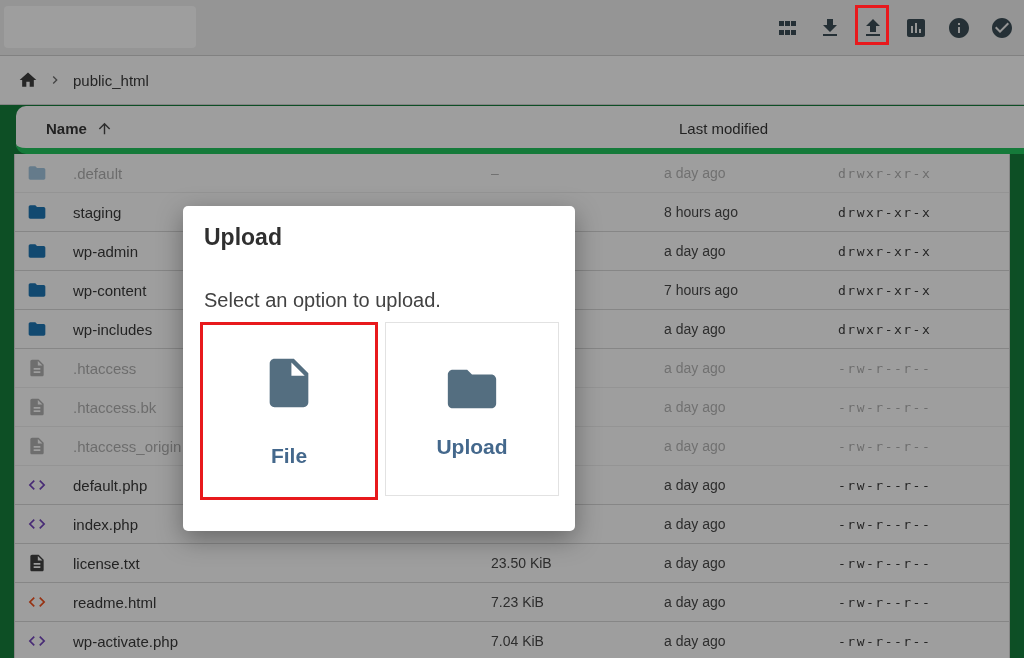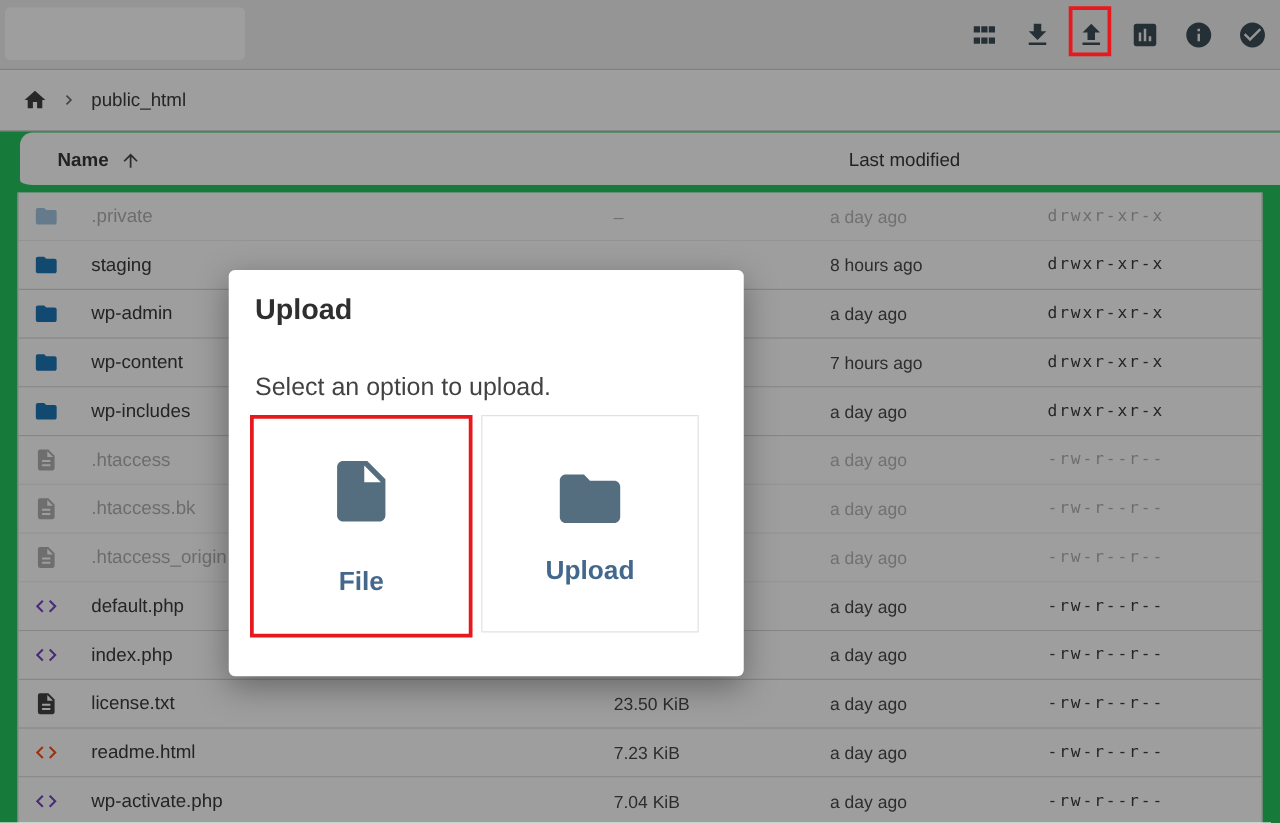--- a/index.html
+++ b/index.html
@@ -1,16 +1,16 @@
 <!DOCTYPE html>
 <html><head>
 <meta charset="utf-8">
 <style>
   html,body{margin:0;padding:0;}
-  .screen{position:relative;width:1024px;height:658px;overflow:hidden;background:#22c55e;
+  .screen{position:relative;width:1024px;height:658px;overflow:hidden;background:#15803d;
           font-family:"Liberation Sans",sans-serif;color:#3c3c3c;}
   
   .app-header{position:absolute;left:0;top:0;width:1024px;height:56px;background:#f0f0f0;
               border-bottom:1px solid #d0d0d0;box-sizing:border-box;}
   .search-box{position:absolute;left:4px;top:6px;width:192px;height:42px;background:#ffffff;border-radius:4px;}
   .toolbar{position:absolute;left:775px;top:16px;display:flex;gap:19px;}
   .tbi{position:relative;width:24px;height:24px;color:#3c4e57;cursor:pointer;}
   .tbi svg{width:24px;height:24px;display:block;}
   .tb-redbox{position:absolute;left:-6px;top:-11px;width:34px;height:40px;border:3px solid #e8191c;
              box-sizing:border-box;z-index:60;}
@@ -38,22 +38,22 @@
   .row.dim{opacity:.4;}
   .ric{position:absolute;left:12px;top:9px;width:20px;height:20px;}
   .ric svg{width:20px;height:20px;display:block;}
   .cell{position:absolute;top:50%;transform:translateY(-50%);white-space:nowrap;}
   .cname{left:58px;font-size:15px;color:#3a3a3a;}
   .csize{left:476px;font-size:14px;color:#4a4a4a;}
   .cmod{left:649px;font-size:14px;color:#4a4a4a;}
   .cperm{left:823px;font-size:13px;color:#3c3c3c;font-family:"DejaVu Sans Mono",monospace;letter-spacing:1.5px;}
   
   .overlay{position:absolute;inset:0;background:rgba(0,0,0,0.38);z-index:50;}
-  .modal{position:absolute;left:183px;top:216px;width:392px;height:325px;background:#ffffff;border-radius:5px;
-         box-shadow:0 8px 26px rgba(0,0,0,.35);z-index:55;padding-left:20px;}
+  .modal{position:absolute;left:183px;top:206px;width:392px;height:325px;background:#ffffff;border-radius:5px;
+         box-shadow:0 8px 26px rgba(0,0,0,.35);z-index:55;}
   .m-title{position:absolute;left:21px;top:18px;margin:0;font-size:23px;font-weight:bold;color:#2f2f2f;}
   .m-sub{position:absolute;left:21px;top:83px;margin:0;font-size:20px;color:#424242;}
   .m-options{position:absolute;left:17px;top:116px;display:flex;gap:7px;align-items:flex-start;}
   .opt-card{width:172px;height:172px;border:1px solid #e2e2e2;box-sizing:content-box;background:#fff;
             display:flex;flex-direction:column;align-items:center;justify-content:center;gap:17px;cursor:pointer;}
   .opt-card.hl{border-width:3px;}
   .opt-ic{width:58px;height:58px;}
   .opt-ic svg{width:58px;height:58px;display:block;}
   .opt-label{font-size:21px;font-weight:bold;}
 </style>
@@ -126,21 +126,21 @@
     <span class="th th-mod">Last modified</span>
   </div>
 
   <div class="tbody" id="rows">
       <div class="row dim">
     <span class="ric" style="color: rgb(29, 118, 181);">
           <svg viewBox="0 0 24 24">
             <path fill="currentColor" d="M10 4H4c-1.1 0-2 .9-2 2v12c0 1.1.9 2 2 2h16c1.1 0 2-.9 2-2V8c0-1.1-.9-2-2-2h-8l-2-2z"></path>
           </svg>
         </span>
-    <span class="cell cname">.private</span>
+    <span class="cell cname">.default</span>
     <span class="cell csize">–</span>
     <span class="cell cmod">a day ago</span>
     <span class="cell cperm">drwxr-xr-x</span>
   </div>
       <div class="row">
     <span class="ric" style="color: rgb(29, 118, 181);">
           <svg viewBox="0 0 24 24">
             <path fill="currentColor" d="M10 4H4c-1.1 0-2 .9-2 2v12c0 1.1.9 2 2 2h16c1.1 0 2-.9 2-2V8c0-1.1-.9-2-2-2h-8l-2-2z"></path>
           </svg>
         </span>

